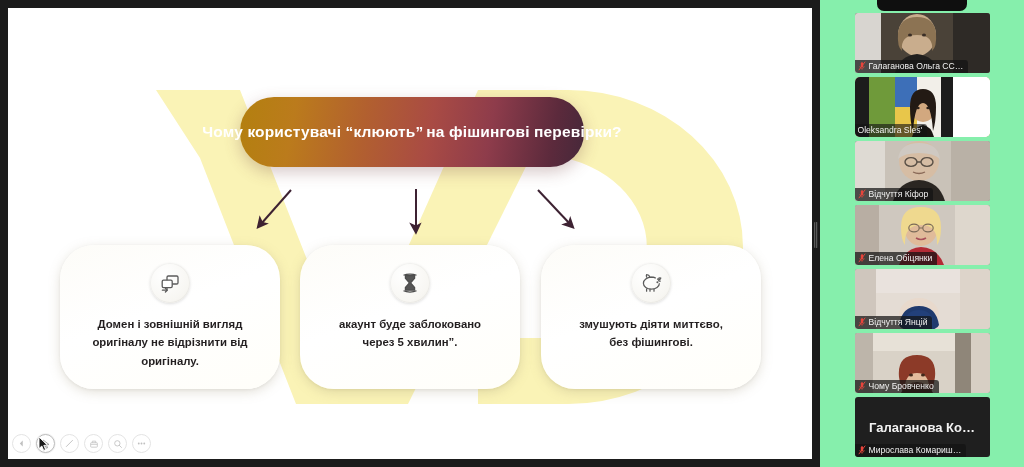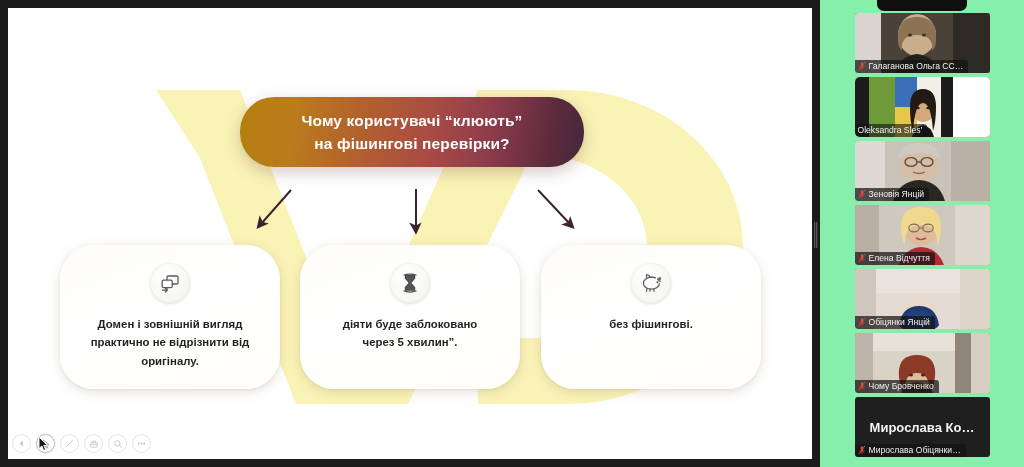--- a/index.html
+++ b/index.html
@@ -23,21 +23,21 @@
   
   .wm{position:absolute;inset:0;pointer-events:none;}
   .wm svg{position:absolute;left:0;top:0;}
 
   
   .title-pill{
     position:absolute;left:232px;top:89px;width:344px;height:70px;
     border-radius:34px;
     background:linear-gradient(100deg,#b3800f 0%,#bb7b1c 16%,#b2602f 36%,#a94b44 55%,#8e3c4b 72%,#5c2a3c 90%,#45283a 100%);
     box-shadow:0 5px 16px rgba(120,70,70,.30);
-    display:flex;flex-direction:column;align-items:center;justify-content:center;
+    display:flex;flex-direction:row;align-items:center;justify-content:center;
     gap:3px;
   }
   .title-line{
     color:#fff;font-size:15.5px;font-weight:bold;letter-spacing:.15px;
     line-height:1.25;white-space:nowrap;text-align:center;
   }
 
   
   .arrows{position:absolute;left:0;top:0;width:804px;height:451px;pointer-events:none;}
 
@@ -168,53 +168,54 @@
           <div class="card-icon">
             <svg width="24" height="24" viewBox="0 0 24 24" fill="none" stroke="#5b5b5b" stroke-width="1.3">
               <rect x="9" y="5" width="11" height="8" rx="1.3"></rect>
               <rect x="4.2" y="9.2" width="10" height="7.4" rx="1.3" fill="#fff"></rect>
               <path d="M4.4 19.2 h4.6 v-2.2" stroke-linecap="round"></path>
               <path d="M7.4 17.4 l1.8 1.8 l-1.8 1.8" stroke-linecap="round" stroke-linejoin="round"></path>
             </svg>
           </div>
           <div class="card-text">
             <span>Домен і зовнішній вигляд</span>
-            <span>практично не відрізнити від</span>
+            <span>оригіналу не відрізнити від</span>
             <span>оригіналу.</span>
           </div>
         </div>
 
         <div class="card c2">
           <div class="card-icon">
             <svg width="24" height="24" viewBox="0 0 24 24" fill="none" stroke="#4d4d4d" stroke-width="1.25">
               <path d="M5.5 4.2 C9 2.6 15 2.6 18.5 4.2"></path>
               <path d="M5.5 19.8 C9 21.4 15 21.4 18.5 19.8"></path>
               <path d="M7.4 4.6 h9.2 v2.6 L12.6 11.9 L16.6 16.6 v2.6 h-9.2 v-2.6 L11.4 11.9 L7.4 7.2 Z" fill="#565656" stroke="none"></path>
               <path d="M7.4 4.6 h9.2 v2.6 L12.6 11.9 L16.6 16.6 v2.6 h-9.2 v-2.6 L11.4 11.9 L7.4 7.2 Z"></path>
             </svg>
           </div>
           <div class="card-text">
-            <span>діяти буде заблоковано</span>
+            <span>акаунт буде заблоковано</span>
             <span>через 5 хвилин”.</span>
           </div>
         </div>
 
         <div class="card c3">
           <div class="card-icon">
             <svg width="24" height="24" viewBox="0 0 24 24" fill="none" stroke="#5b5b5b" stroke-width="1.25">
               <path d="M20.4 12.2 c0 3.5 -3.6 5.9 -8 5.9 c-4.4 0 -8 -2.4 -8 -5.9 c0 -3.5 3.6 -6 8 -6 c1.6 0 3.1 .3 4.4 .9"></path>
               <path d="M8.1 6.8 C7.2 5.9 7 4.6 7.6 3.6 c1.5 .1 2.8 1 3.3 2.4" stroke-linejoin="round"></path>
               <path d="M18.6 8 c.7 .5 1.2 1.2 1.5 2 h1.2" stroke-linecap="round"></path>
               <path d="M19.9 8.6 c1 -.1 1.7 -.7 1.9 -1.5 c-.9 -.4 -1.9 -.2 -2.6 .5" stroke-linejoin="round"></path>
               <ellipse cx="18.4" cy="11.2" rx="1" ry="1" fill="#5b5b5b" stroke="none"></ellipse>
               <path d="M7.6 17.8 v2.4 M11 18.2 v2 M15 18 v2.2" stroke-linecap="round"></path>
               <path d="M10.6 6.4 h4.6" stroke-linecap="round"></path>
             </svg>
           </div>
           <div class="card-text">
+            <span>змушують діяти миттєво,</span>
             <span>без фішингові.</span>
           </div>
         </div>
 
       </div>
 
       <div class="annot-bar">
         <div class="annot-btn">
           <svg width="9" height="9" viewBox="0 0 10 10">
               <path d="M6.4 1.6 L3.1 5 L6.4 8.4 Z" fill="#9a9a9a"></path>
@@ -329,21 +330,21 @@
           </g>
           <path d="M58 31 q6 3 12 0" stroke="#8a6a58" stroke-width="1.3" fill="none"></path>
         </svg>
         <div class="namebar">
           <svg class="mic-muted" viewBox="0 0 10 12">
             <path d="M5 1.4 a1.5 1.5 0 0 1 1.5 1.5 v3.2 a1.5 1.5 0 0 1 -3 0 V2.9 A1.5 1.5 0 0 1 5 1.4Z" fill="#e8453c"></path>
             <path d="M2.3 6.1 a2.7 2.7 0 0 0 5.4 0" stroke="#e8453c" stroke-width="0.9" fill="none"></path>
             <line x1="5" y1="8.8" x2="5" y2="10.6" stroke="#e8453c" stroke-width="0.9"></line>
             <line x1="1" y1="11.2" x2="9" y2="0.6" stroke="#e8453c" stroke-width="1.2"></line>
           </svg>
-          <span class="nm">Зеновія Янцій</span>
+          <span class="nm">Відчуття Кіфор</span>
         </div>
       </div>
 
       <div class="tile">
         <svg class="vid" viewBox="0 0 135 60" preserveAspectRatio="none">
           <rect width="135" height="60" fill="#cfc8bf"></rect>
           <rect x="0" y="0" width="24" height="60" fill="#b8aea3"></rect>
           <rect x="100" y="0" width="35" height="60" fill="#ded7cd"></rect>
           <ellipse cx="66" cy="22" rx="17" ry="19" fill="#e0bb9a"></ellipse>
           <path d="M46 22 q0-20 20-20 q20 0 20 20 q0 13 -4 18 q1-20 -16-20 q-17 0 -16 20 q-4-5 -4-18Z" fill="#efd98f"></path>
@@ -355,42 +356,42 @@
           </g>
           <path d="M61 33 q5 3 10 0" stroke="#a8505a" stroke-width="1.6" fill="none"></path>
         </svg>
         <div class="namebar">
           <svg class="mic-muted" viewBox="0 0 10 12">
             <path d="M5 1.4 a1.5 1.5 0 0 1 1.5 1.5 v3.2 a1.5 1.5 0 0 1 -3 0 V2.9 A1.5 1.5 0 0 1 5 1.4Z" fill="#e8453c"></path>
             <path d="M2.3 6.1 a2.7 2.7 0 0 0 5.4 0" stroke="#e8453c" stroke-width="0.9" fill="none"></path>
             <line x1="5" y1="8.8" x2="5" y2="10.6" stroke="#e8453c" stroke-width="0.9"></line>
             <line x1="1" y1="11.2" x2="9" y2="0.6" stroke="#e8453c" stroke-width="1.2"></line>
           </svg>
-          <span class="nm">Елена Відчуття</span>
+          <span class="nm">Елена Обіцянки</span>
         </div>
       </div>
 
       <div class="tile">
         <svg class="vid" viewBox="0 0 135 60" preserveAspectRatio="none">
           <rect width="135" height="60" fill="#e4dcd4"></rect>
           <rect x="0" y="0" width="21" height="60" fill="#cfc6bd"></rect>
           <rect x="105" y="0" width="30" height="60" fill="#ddd4ca"></rect>
           <rect x="21" y="0" width="84" height="24" fill="#e9e2dd"></rect>
           <ellipse cx="64" cy="46" rx="20" ry="17" fill="#e8d9cc"></ellipse>
           <path d="M44 56 q3-19 20-19 q17 0 20 19 q-2 6 -20 6 q-18 0 -20 -6Z" fill="#1f3a6e"></path>
           <ellipse cx="64" cy="52" rx="14" ry="11" fill="#22407a"></ellipse>
         </svg>
         <div class="namebar">
           <svg class="mic-muted" viewBox="0 0 10 12">
             <path d="M5 1.4 a1.5 1.5 0 0 1 1.5 1.5 v3.2 a1.5 1.5 0 0 1 -3 0 V2.9 A1.5 1.5 0 0 1 5 1.4Z" fill="#e8453c"></path>
             <path d="M2.3 6.1 a2.7 2.7 0 0 0 5.4 0" stroke="#e8453c" stroke-width="0.9" fill="none"></path>
             <line x1="5" y1="8.8" x2="5" y2="10.6" stroke="#e8453c" stroke-width="0.9"></line>
             <line x1="1" y1="11.2" x2="9" y2="0.6" stroke="#e8453c" stroke-width="1.2"></line>
           </svg>
-          <span class="nm">Обіцянки Янцій</span>
+          <span class="nm">Відчуття Янцій</span>
         </div>
       </div>
 
       <div class="tile">
         <svg class="vid" viewBox="0 0 135 60" preserveAspectRatio="none">
           <rect width="135" height="60" fill="#d9d2c7"></rect>
           <rect x="0" y="0" width="18" height="60" fill="#bdb5aa"></rect>
           <rect x="100" y="0" width="16" height="60" fill="#8f8679"></rect>
           <rect x="116" y="0" width="19" height="60" fill="#d7cfc4"></rect>
           <rect x="18" y="0" width="82" height="18" fill="#e7e1d7"></rect>
@@ -406,28 +407,28 @@
             <path d="M5 1.4 a1.5 1.5 0 0 1 1.5 1.5 v3.2 a1.5 1.5 0 0 1 -3 0 V2.9 A1.5 1.5 0 0 1 5 1.4Z" fill="#e8453c"></path>
             <path d="M2.3 6.1 a2.7 2.7 0 0 0 5.4 0" stroke="#e8453c" stroke-width="0.9" fill="none"></path>
             <line x1="5" y1="8.8" x2="5" y2="10.6" stroke="#e8453c" stroke-width="0.9"></line>
             <line x1="1" y1="11.2" x2="9" y2="0.6" stroke="#e8453c" stroke-width="1.2"></line>
           </svg>
           <span class="nm">Чому Бровченко</span>
         </div>
       </div>
 
       <div class="tile novid">
-        <div class="novid-name">Мирослава  Ко…</div>
-        <div class="namebar">
-          <svg class="mic-muted" viewBox="0 0 10 12">
-            <path d="M5 1.4 a1.5 1.5 0 0 1 1.5 1.5 v3.2 a1.5 1.5 0 0 1 -3 0 V2.9 A1.5 1.5 0 0 1 5 1.4Z" fill="#e8453c"></path>
-            <path d="M2.3 6.1 a2.7 2.7 0 0 0 5.4 0" stroke="#e8453c" stroke-width="0.9" fill="none"></path>
-            <line x1="5" y1="8.8" x2="5" y2="10.6" stroke="#e8453c" stroke-width="0.9"></line>
-            <line x1="1" y1="11.2" x2="9" y2="0.6" stroke="#e8453c" stroke-width="1.2"></line>
-          </svg>
-          <span class="nm">Мирослава Обіцянки…</span>
+        <div class="novid-name">Галаганова  Ко…</div>
+        <div class="namebar">
+          <svg class="mic-muted" viewBox="0 0 10 12">
+            <path d="M5 1.4 a1.5 1.5 0 0 1 1.5 1.5 v3.2 a1.5 1.5 0 0 1 -3 0 V2.9 A1.5 1.5 0 0 1 5 1.4Z" fill="#e8453c"></path>
+            <path d="M2.3 6.1 a2.7 2.7 0 0 0 5.4 0" stroke="#e8453c" stroke-width="0.9" fill="none"></path>
+            <line x1="5" y1="8.8" x2="5" y2="10.6" stroke="#e8453c" stroke-width="0.9"></line>
+            <line x1="1" y1="11.2" x2="9" y2="0.6" stroke="#e8453c" stroke-width="1.2"></line>
+          </svg>
+          <span class="nm">Мирослава Комариш…</span>
         </div>
       </div>
 
     </div>
   </div>
 
 </div>
 
 </body></html>

